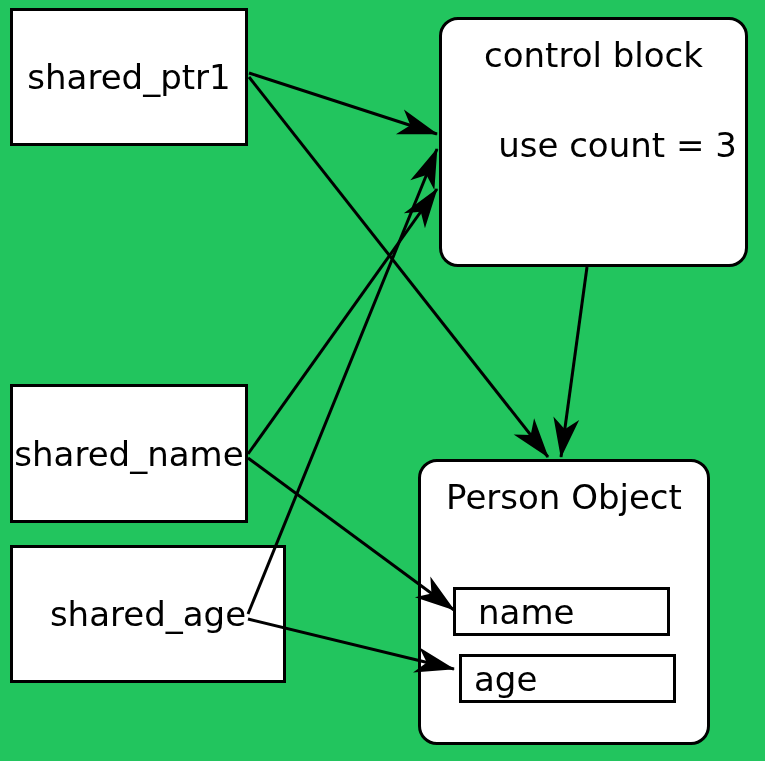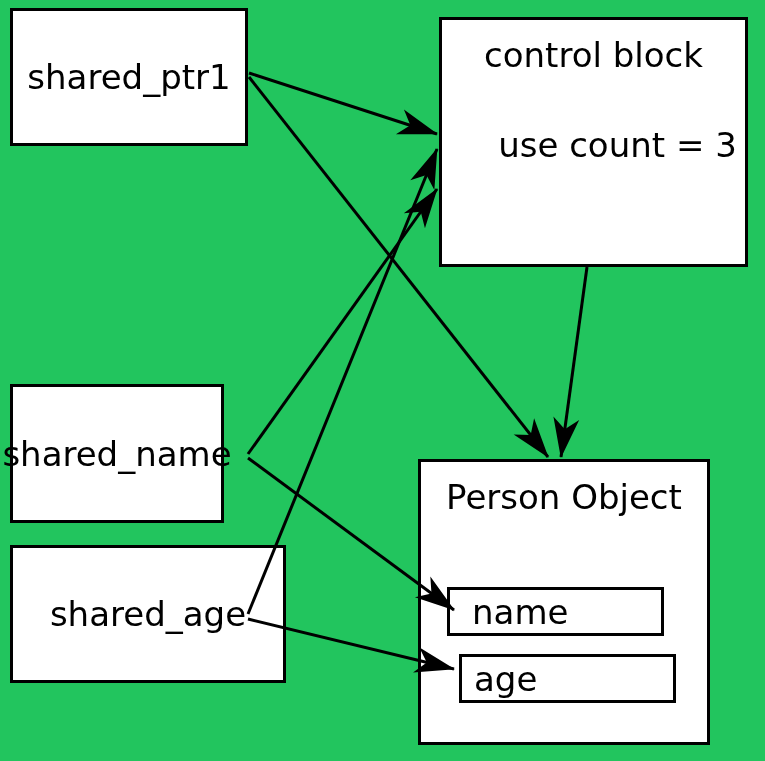--- a/index.html
+++ b/index.html
@@ -27,43 +27,44 @@
   .node.center-label {
     display: flex;
     align-items: center;
     justify-content: center;
     text-align: center;
   }
   .node.top-label {
     display: block;
     text-align: center;
     padding-top: 16px;
+    border-radius: 19px;
   }
   .cb-line2 {
     margin-top: 52px;
     padding-left: 48px;
   }
   .inner-field {
     position: absolute;
     box-sizing: border-box;
     border: 3.5px solid #000000;
     background: #ffffff;
     display: flex;
     align-items: center;
     padding-left: 22px;
     font-size: 34px;
     line-height: 38px;
   }
   
   #node-shared-ptr1   { left: 10px;  top: 8px;   width: 238px; height: 138px; }
   #node-control-block { left: 439px; top: 17px;  width: 309px; height: 250px; }
-  #node-shared-name   { left: 10px;  top: 384px; width: 214px; height: 139px; }
+  #node-shared-name   { left: 10px;  top: 384px; width: 238px; height: 139px; }
   #node-shared-age    { left: 10px;  top: 545px; width: 276px; height: 138px; }
   #node-person-object { left: 418px; top: 459px; width: 292px; height: 286px; }
-  #field-name-box     { left: 26px;  top: 125px; width: 217px; height: 49px; }
+  #field-name-box     { left: 32px;  top: 125px; width: 217px; height: 49px; }
   #field-age-box      { left: 38px;  top: 192px; width: 217px; height: 49px; padding-left: 12px; }
 
   .arrows-layer {
     position: absolute;
     left: 0;
     top: 0;
     width: 765px;
     height: 761px;
     pointer-events: none;
   }

